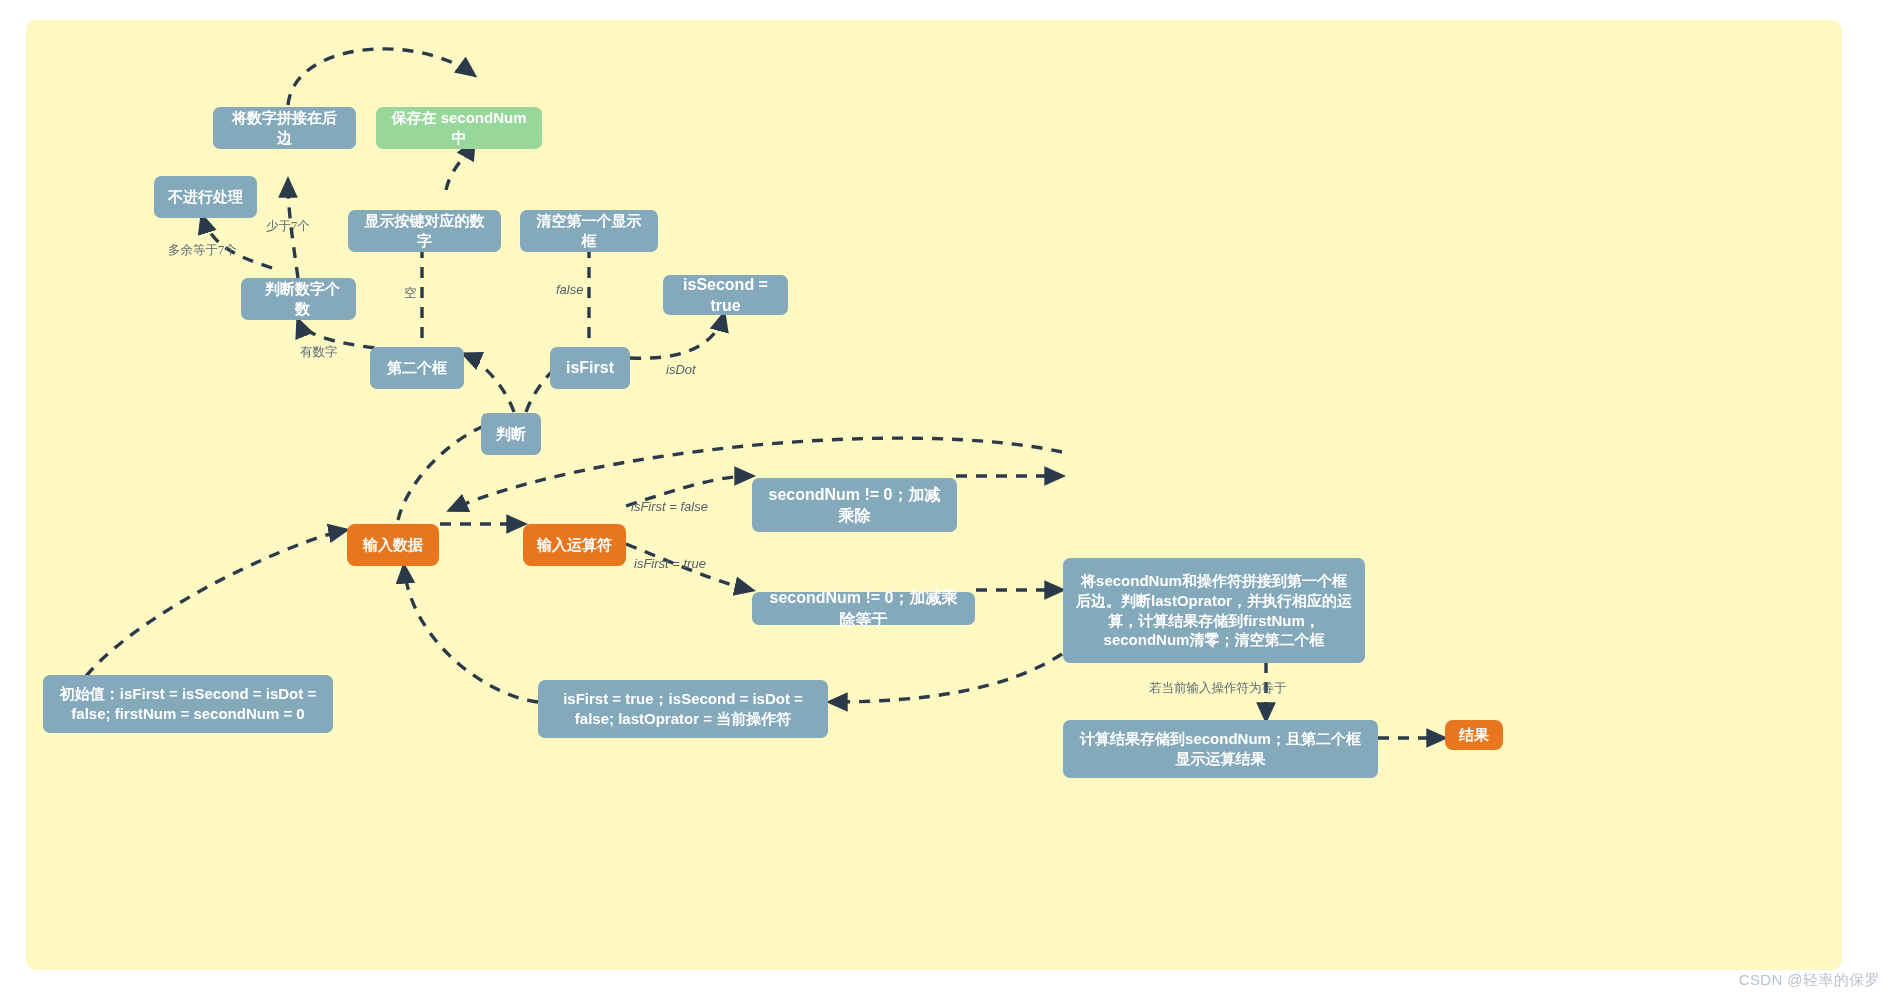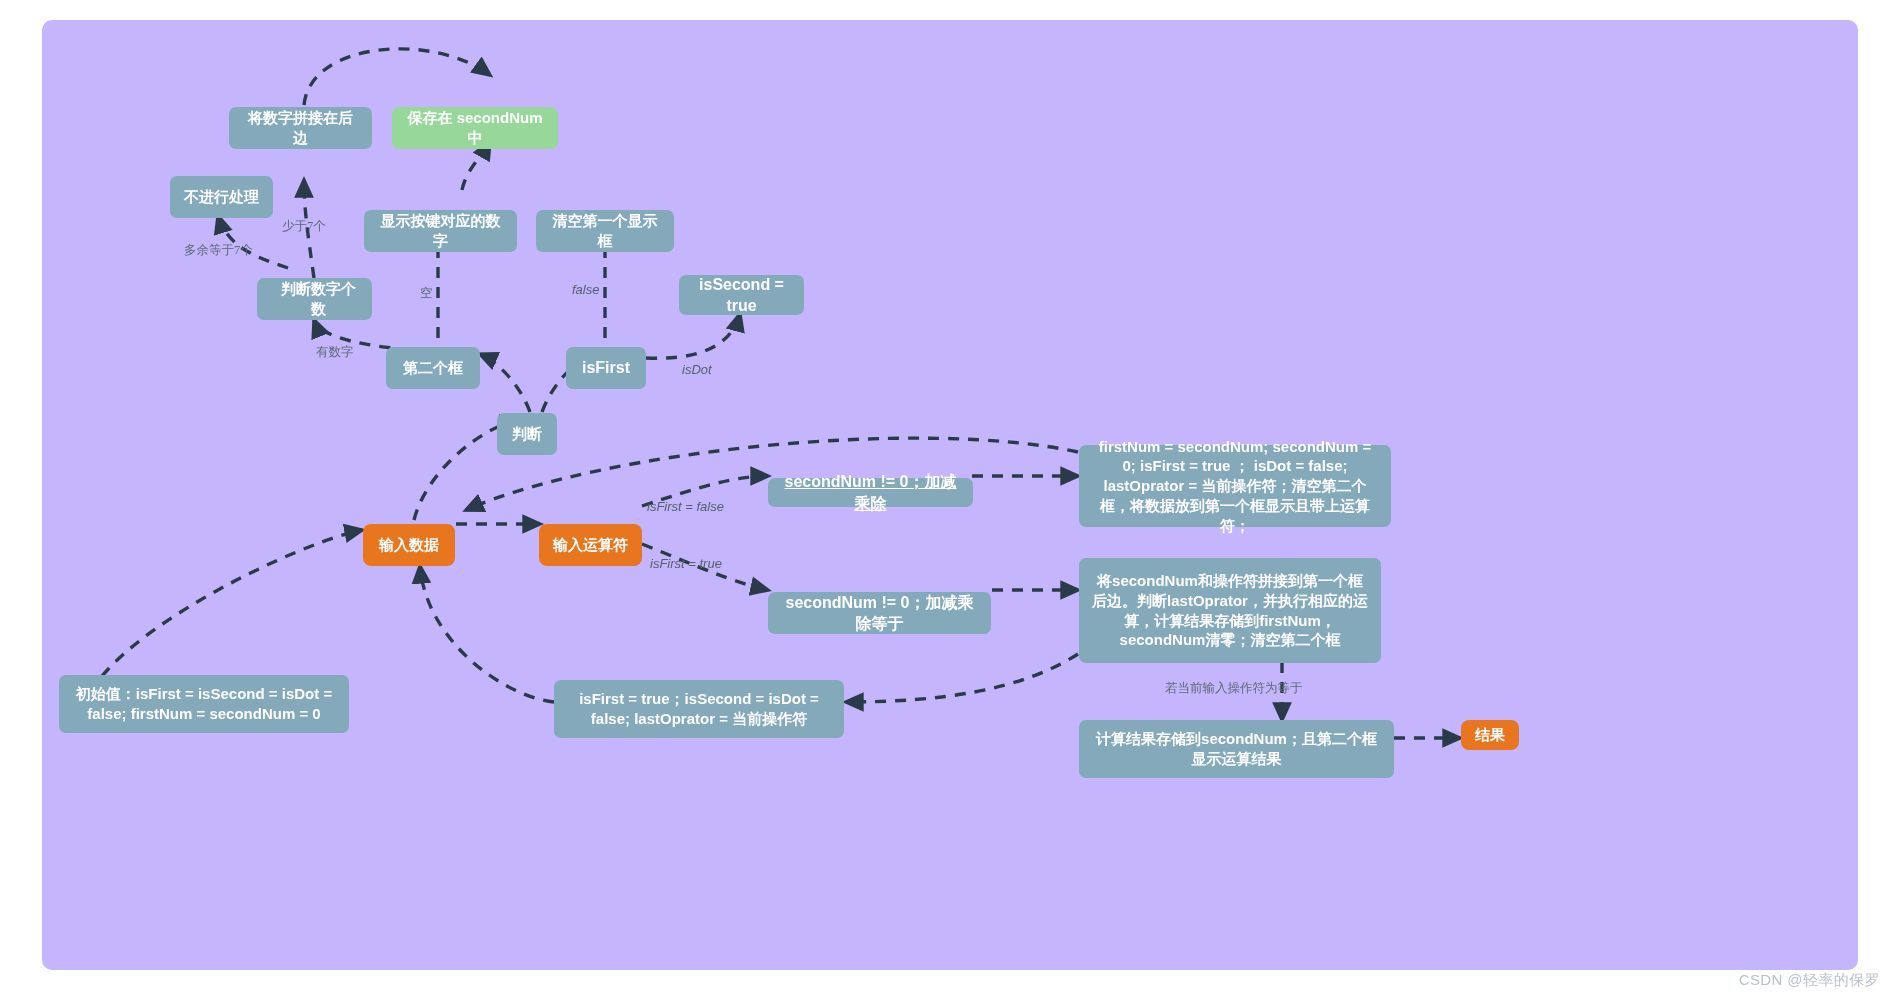--- a/index.html
+++ b/index.html
@@ -1,20 +1,20 @@
 <!DOCTYPE html>
 <html><head>
 <meta charset="utf-8">
 <style>
   html,body{margin:0;padding:0;background:#ffffff;}
   body{width:1904px;height:992px;overflow:hidden;
        font-family:"Liberation Sans","DejaVu Sans",sans-serif;}
   #stage{position:relative;width:1904px;height:992px;background:#ffffff;}
-  #canvas{position:absolute;left:42px;top:20px;width:1816px;height:950px;
-          background:#c4b5fd;border-radius:10px;overflow:hidden;}
+  #canvas{position:absolute;left:26px;top:20px;width:1816px;height:950px;
+          background:#fef9c3;border-radius:10px;overflow:hidden;}
   svg#edges{position:absolute;left:0;top:0;width:1816px;height:950px;overflow:visible;}
 
   .node{position:absolute;box-sizing:border-box;display:flex;align-items:center;
         justify-content:center;text-align:center;color:#ffffff;border-radius:7px;
         line-height:1.32;padding:6px 12px;}
   .n-blue{background:#83a9bb;}
   .n-green{background:#97d89a;}
   .n-orange{background:#e8761f;border-radius:8px;text-align:center;}
   .cn{font-size:15px;font-weight:bold;}
   .sm{font-size:16px;font-weight:bold;}
@@ -104,25 +104,24 @@
     <div class="node n-blue cn" style="left:344px;top:327px;width:94px;height:42px;">第二个框</div>
 
     <div class="node n-blue sm" style="left:524px;top:327px;width:80px;height:42px;">isFirst</div>
 
     <div class="node n-blue cn" style="left:455px;top:393px;width:60px;height:42px;">判断</div>
 
     <div class="node n-orange cn" style="left:321px;top:504px;width:92px;height:42px;">输入数据</div>
 
     <div class="node n-orange cn" style="left:497px;top:504px;width:103px;height:42px;">输入运算符</div>
 
-    <div class="node n-blue sm" style="left:726px;top:458px;width:205px;height:29px;text-decoration:underline;">secondNum != 0；加减乘除</div>
+    <div class="node n-blue sm" style="left:726px;top:458px;width:205px;height:54px;">secondNum != 0；加减乘除</div>
 
-    <div class="node n-blue sm" style="left:726px;top:572px;width:223px;height:42px;">secondNum != 0；加减乘除等于</div>
+    <div class="node n-blue sm" style="left:726px;top:572px;width:223px;height:33px;">secondNum != 0；加减乘除等于</div>
 
-    <div class="node n-blue big" style="left:1037px;top:425px;width:312px;height:82px;">firstNum = secondNum; secondNum = 0; isFirst = true ； isDot = false; lastOprator = 当前操作符；清空第二个框，将数据放到第一个框显示且带上运算符；</div>
 
     <div class="node n-blue big" style="left:1037px;top:538px;width:302px;height:105px;">将secondNum和操作符拼接到第一个框后边。判断lastOprator，并执行相应的运算，计算结果存储到firstNum，secondNum清零；清空第二个框</div>
 
     <div class="node n-blue big" style="left:17px;top:655px;width:290px;height:58px;">初始值：isFirst = isSecond = isDot = false; firstNum = secondNum = 0</div>
 
     <div class="node n-blue big" style="left:512px;top:660px;width:290px;height:58px;">isFirst = true；isSecond = isDot = false; lastOprator = 当前操作符</div>
 
     <div class="node n-blue big" style="left:1037px;top:700px;width:315px;height:58px;">计算结果存储到secondNum；且第二个框显示运算结果</div>
 
     <div class="node n-orange cn" style="left:1419px;top:700px;width:58px;height:30px;">结果</div>

